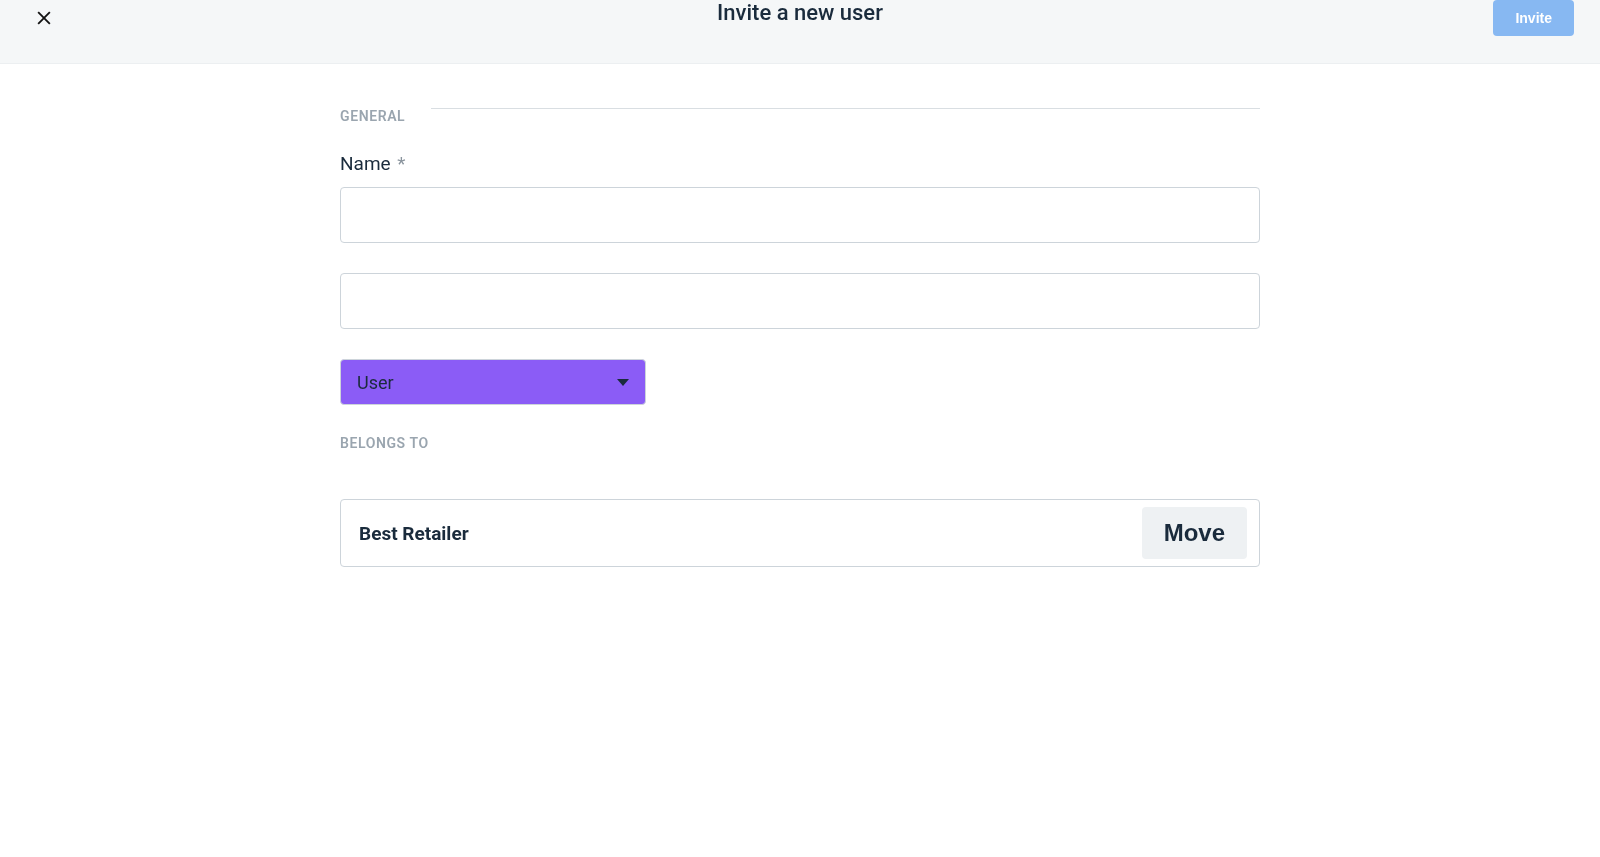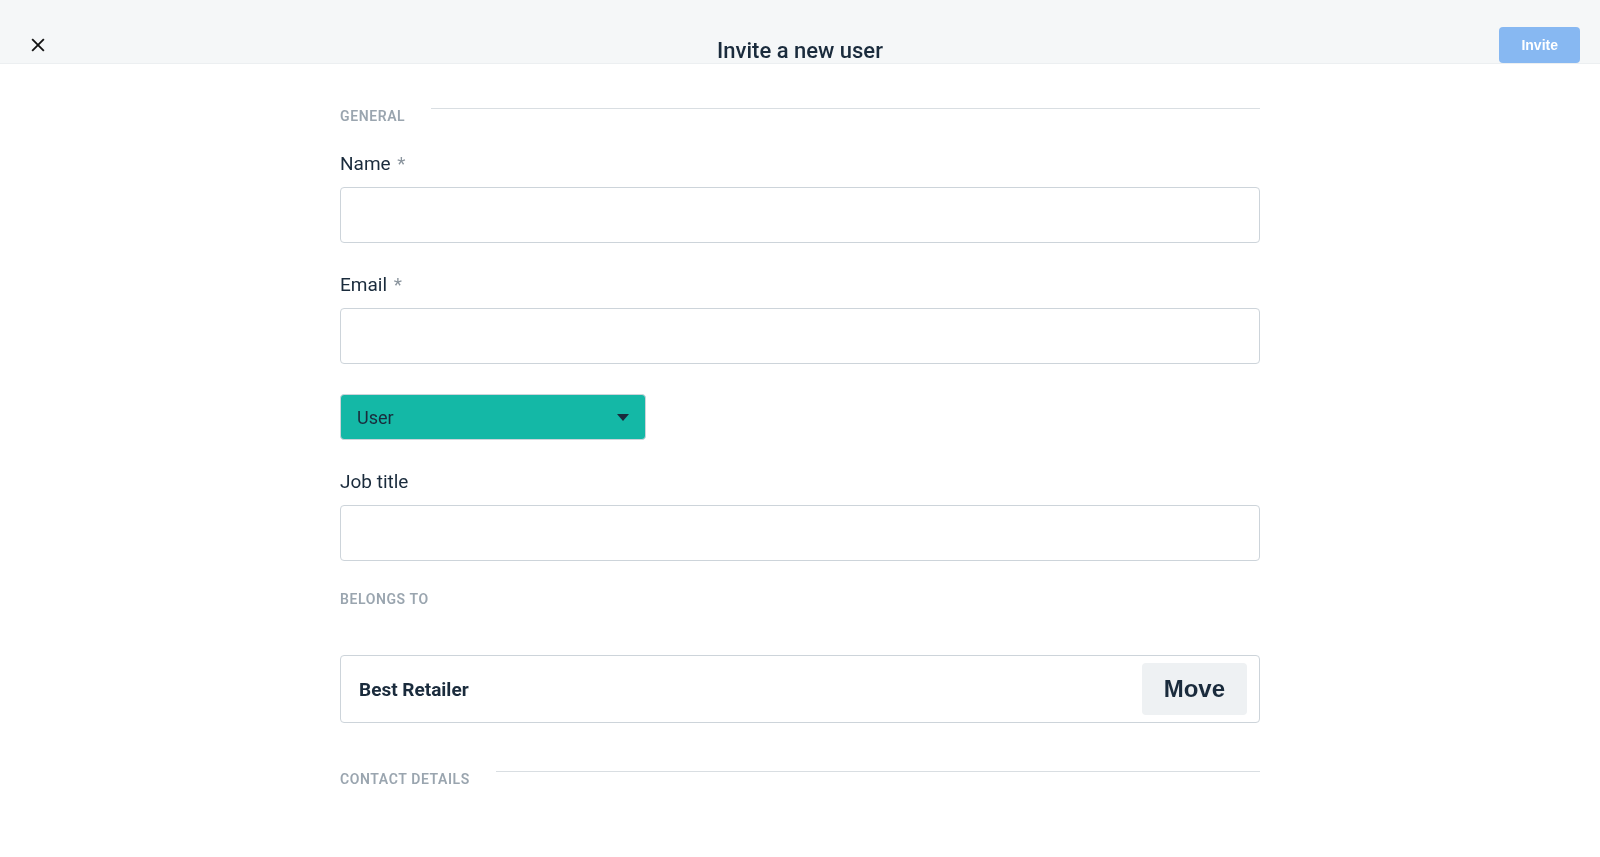--- a/index.html
+++ b/index.html
@@ -12,23 +12,23 @@
     background: #ffffff;
     color: #1a2b3c;
     width: 1600px;
     height: 857px;
     overflow: hidden;
   }
   .header {
     height: 64px;
     background: #f5f7f8;
     display: flex;
-    align-items: flex-end;
+    align-items: flex-start;
     justify-content: space-between;
-    padding: 0 20px;
+    padding: 0 26px;
     border-bottom: 1px solid #eceff1;
   }
   .close-btn {
     width: 36px;
     height: 36px;
     display: flex;
     align-items: center;
     justify-content: center;
     cursor: pointer;
     color: #111;
@@ -106,42 +106,42 @@
   .select-wrap {
     width: 306px;
     height: 46px;
     border: 1px solid #cdd4da;
     border-radius: 4px;
     display: flex;
     align-items: center;
     justify-content: space-between;
     padding: 0 16px;
     cursor: pointer;
-    background: #14b8a6;
+    background: #8b5cf6;
   }
   .select-value {
     font-size: 18px;
     color: #1a2b3c;
   }
   .caret {
     width: 0;
     height: 0;
     border-left: 6px solid transparent;
     border-right: 6px solid transparent;
     border-top: 7px solid #1a2b3c;
   }
   .belongs-row {
     border: 1px solid #cdd4da;
     border-radius: 4px;
     height: 68px;
     display: flex;
     align-items: center;
     justify-content: space-between;
     padding: 0 12px 0 18px;
-    margin-bottom: 48px;
+    margin-bottom: 68px;
   }
   .belongs-name {
     font-size: 19px;
     font-weight: 700;
     color: #1a2b3c;
   }
   .move-btn {
     background: #eef1f3;
     border: none;
     border-radius: 4px;
@@ -180,47 +180,35 @@
 
   <div class="field">
     <label class="field-label">
       <span>Name</span>
       <span class="req">*</span>
     </label>
     <input type="text" class="text-input" value="" style="">
   </div>
 
   <div class="field">
-    <label class="field-label">
-      <span>Email</span>
-      <span class="req">*</span>
-    </label>
     <input type="text" class="text-input" value="" style="">
   </div>
 
   <div class="field">
     <div class="select-wrap">
       <span class="select-value">User</span>
       <span class="caret"></span>
     </div>
   </div>
 
-  <div class="field">
-    <label class="field-label">Job title</label>
-    <input type="text" class="text-input" value="" style="">
-  </div>
 
   <div class="section-head section-belongs">
     <span class="section-label">BELONGS TO</span>
     <span class="section-rule"></span>
   </div>
 
   <div class="belongs-row">
     <span class="belongs-name">Best Retailer</span>
     <button class="move-btn">Move</button>
   </div>
 
-  <div class="section-head">
-    <span class="section-label">CONTACT DETAILS</span>
-    <span class="section-rule"></span>
-  </div>
 
 </div>
 
 </body></html>

